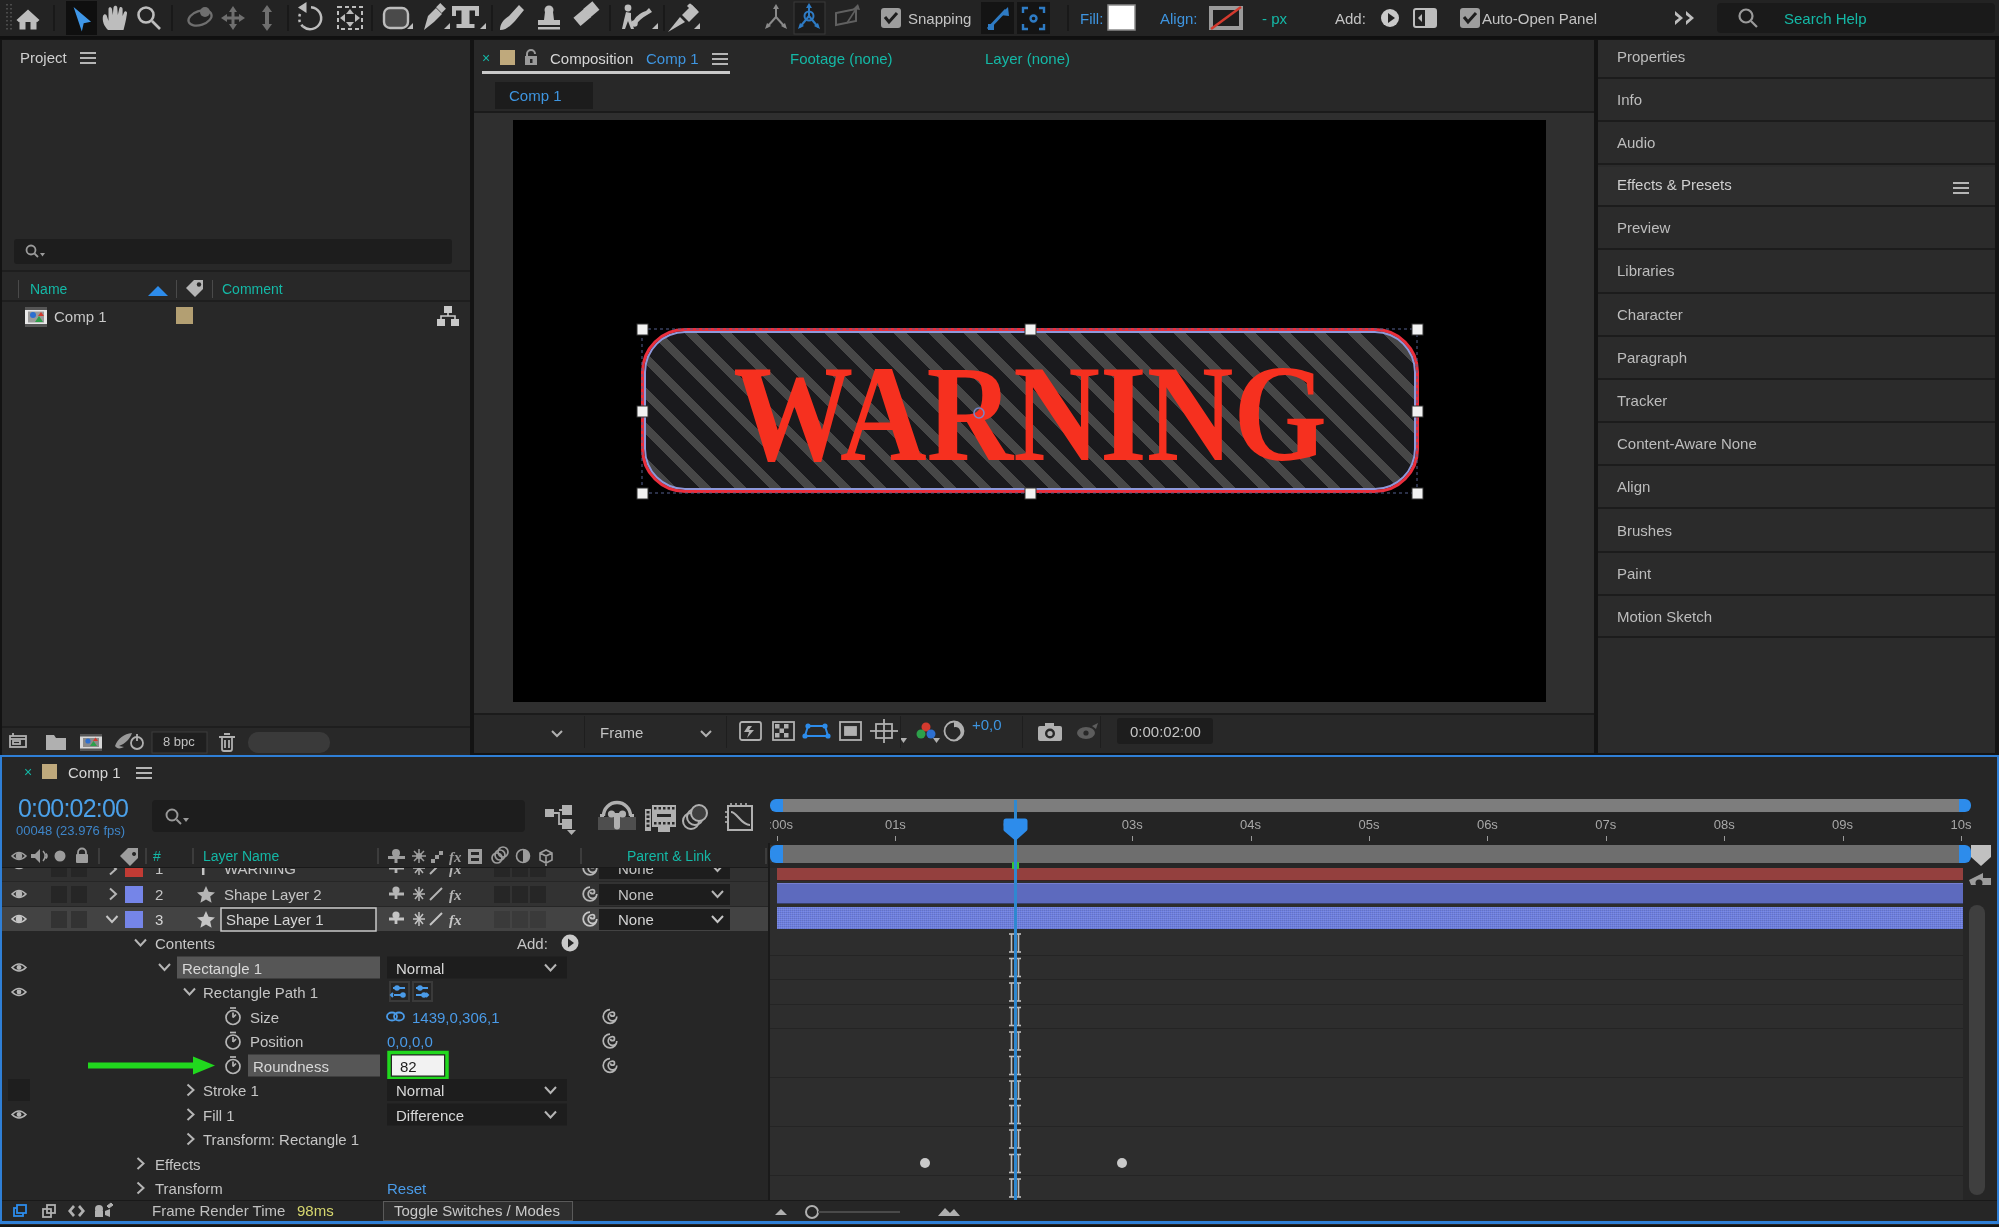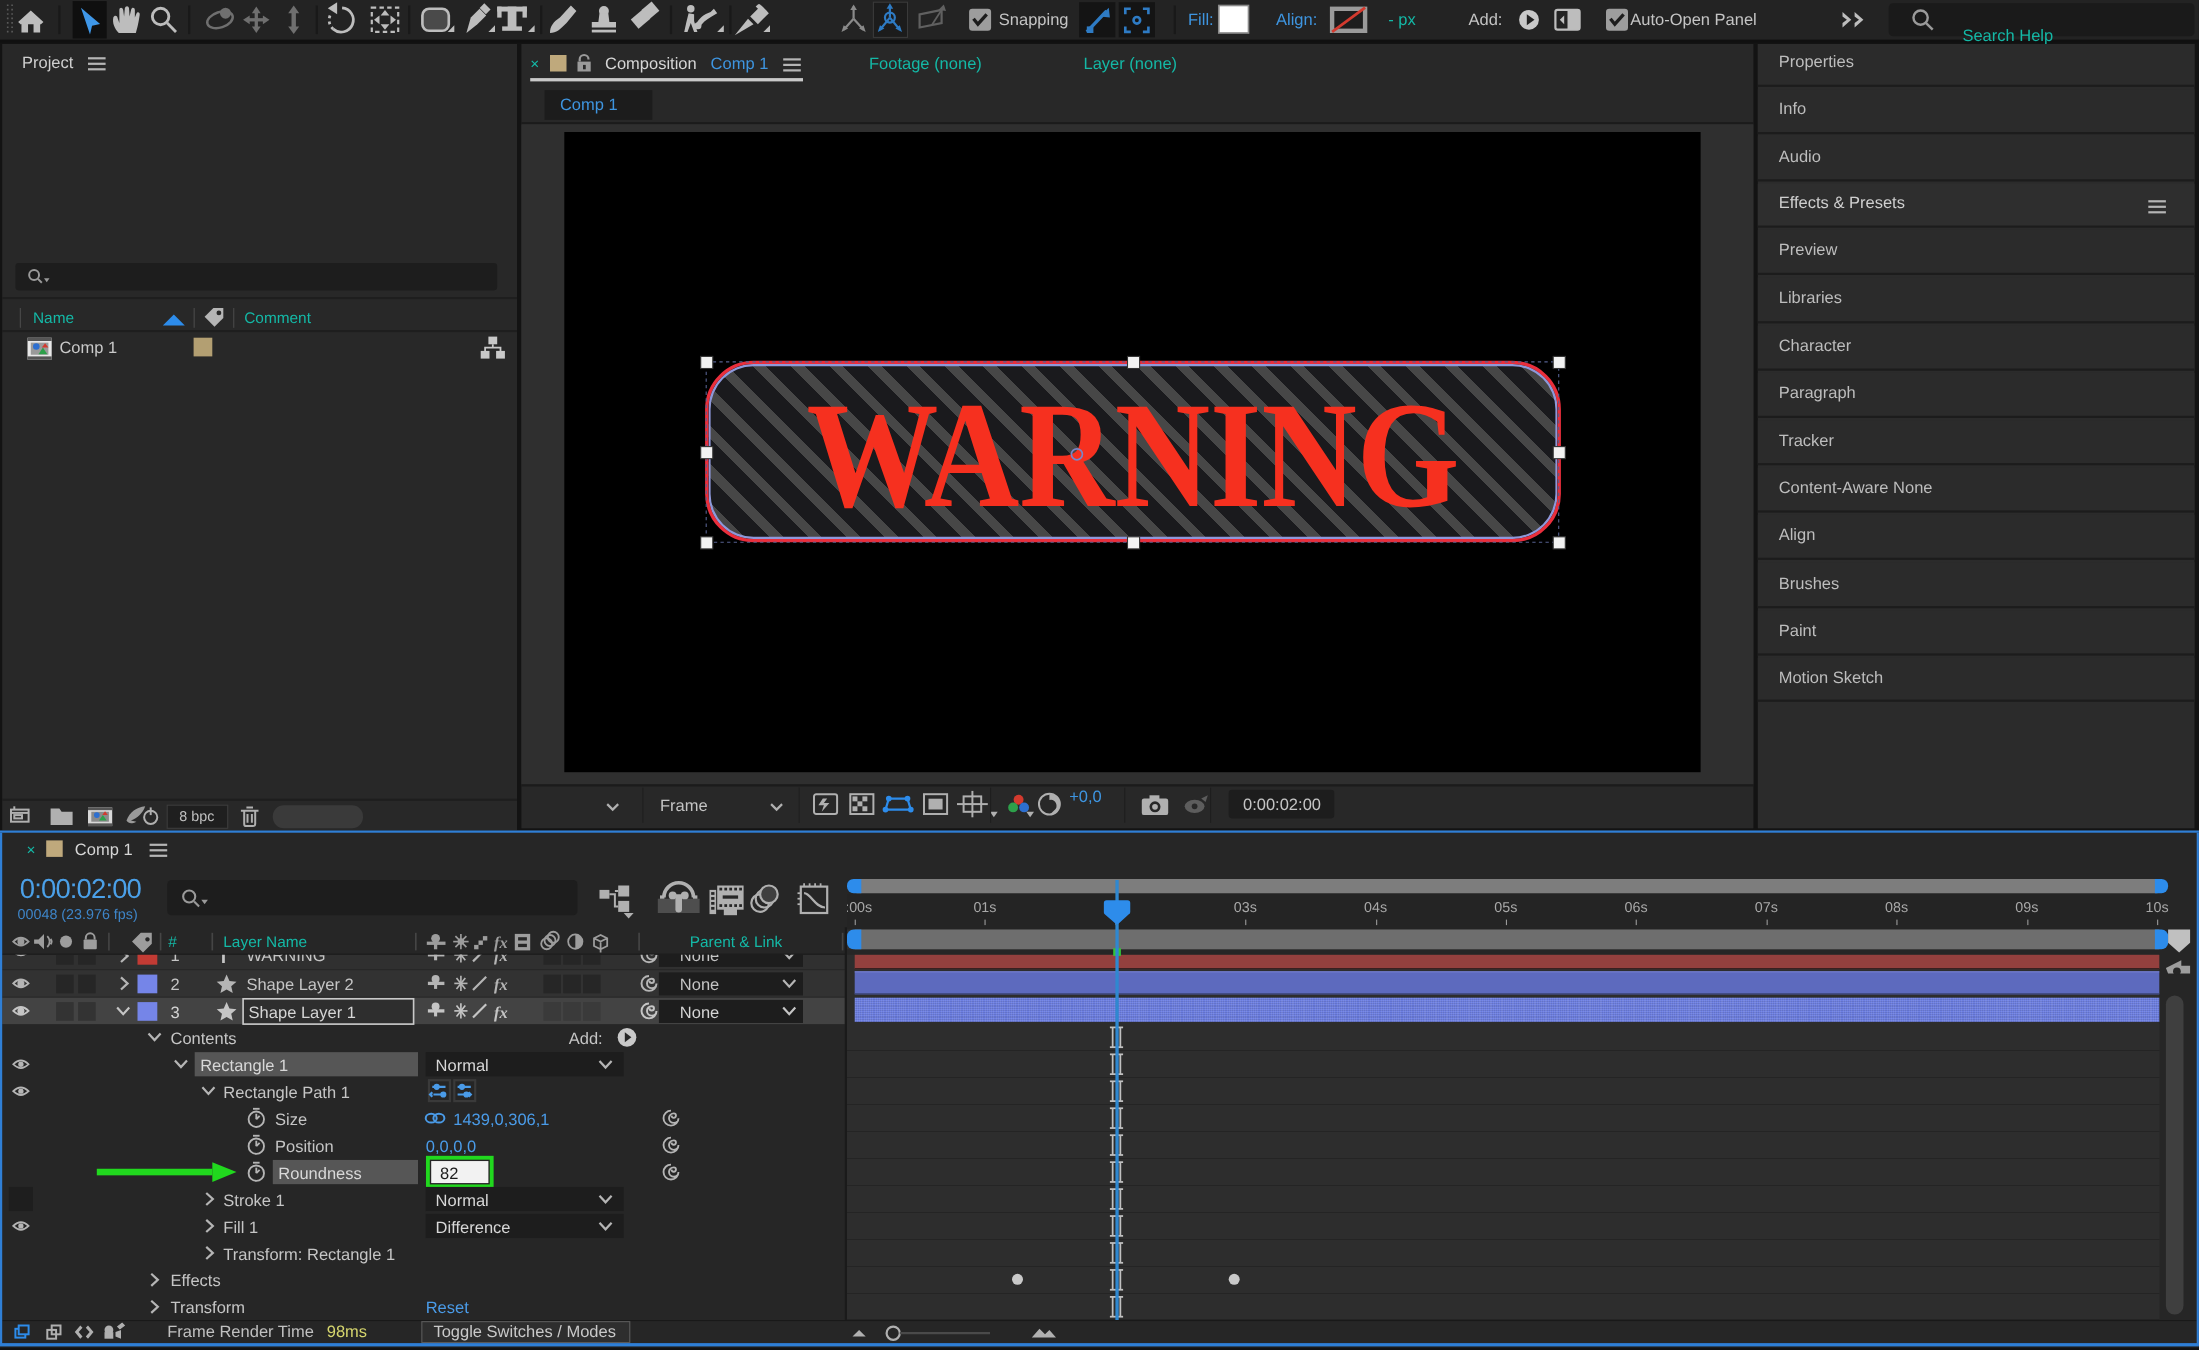--- a/index.html
+++ b/index.html
@@ -198,21 +198,21 @@
     <circle cx="1746" cy="16" r="6.5"></circle>
       <line x1="1751" y1="21" x2="1757" y2="27"></line>
   </g>
 </svg>
 <div class="txt" style="left:908px;top:10px;color:#c4c4c4;">Snapping</div>
 <div class="txt blue" style="left:1080px;top:10px;">Fill:</div>
 <div class="txt blue" style="left:1160px;top:10px;">Align:</div>
 <div class="txt dim" style="left:1262px;top:10px;">- px</div>
 <div class="txt" style="left:1335px;top:10px;color:#c4c4c4;">Add:</div>
 <div class="txt" style="left:1482px;top:10px;color:#c4c4c4;">Auto-Open Panel</div>
-<div class="txt dim" style="left:1784px;top:24px;">Search Help</div>
+<div class="txt dim" style="left:1784px;top:10px;">Search Help</div>
 
 <div class="abs" id="project" style="left:2px;top:40px;width:468px;height:715px;background:#282828;"></div>
 <div class="txt" style="left:20px;top:49px;color:#cfcfcf;">Project</div>
 <svg class="abs" style="left:80px;top:51px" width="18" height="14">
     <g stroke="#b5b5b5" stroke-width="2">
       <line x1="0" y1="2" x2="16" y2="2"></line>
       <line x1="0" y1="7" x2="16" y2="7"></line>
       <line x1="0" y1="12" x2="16" y2="12"></line>
     </g>
   </svg>

